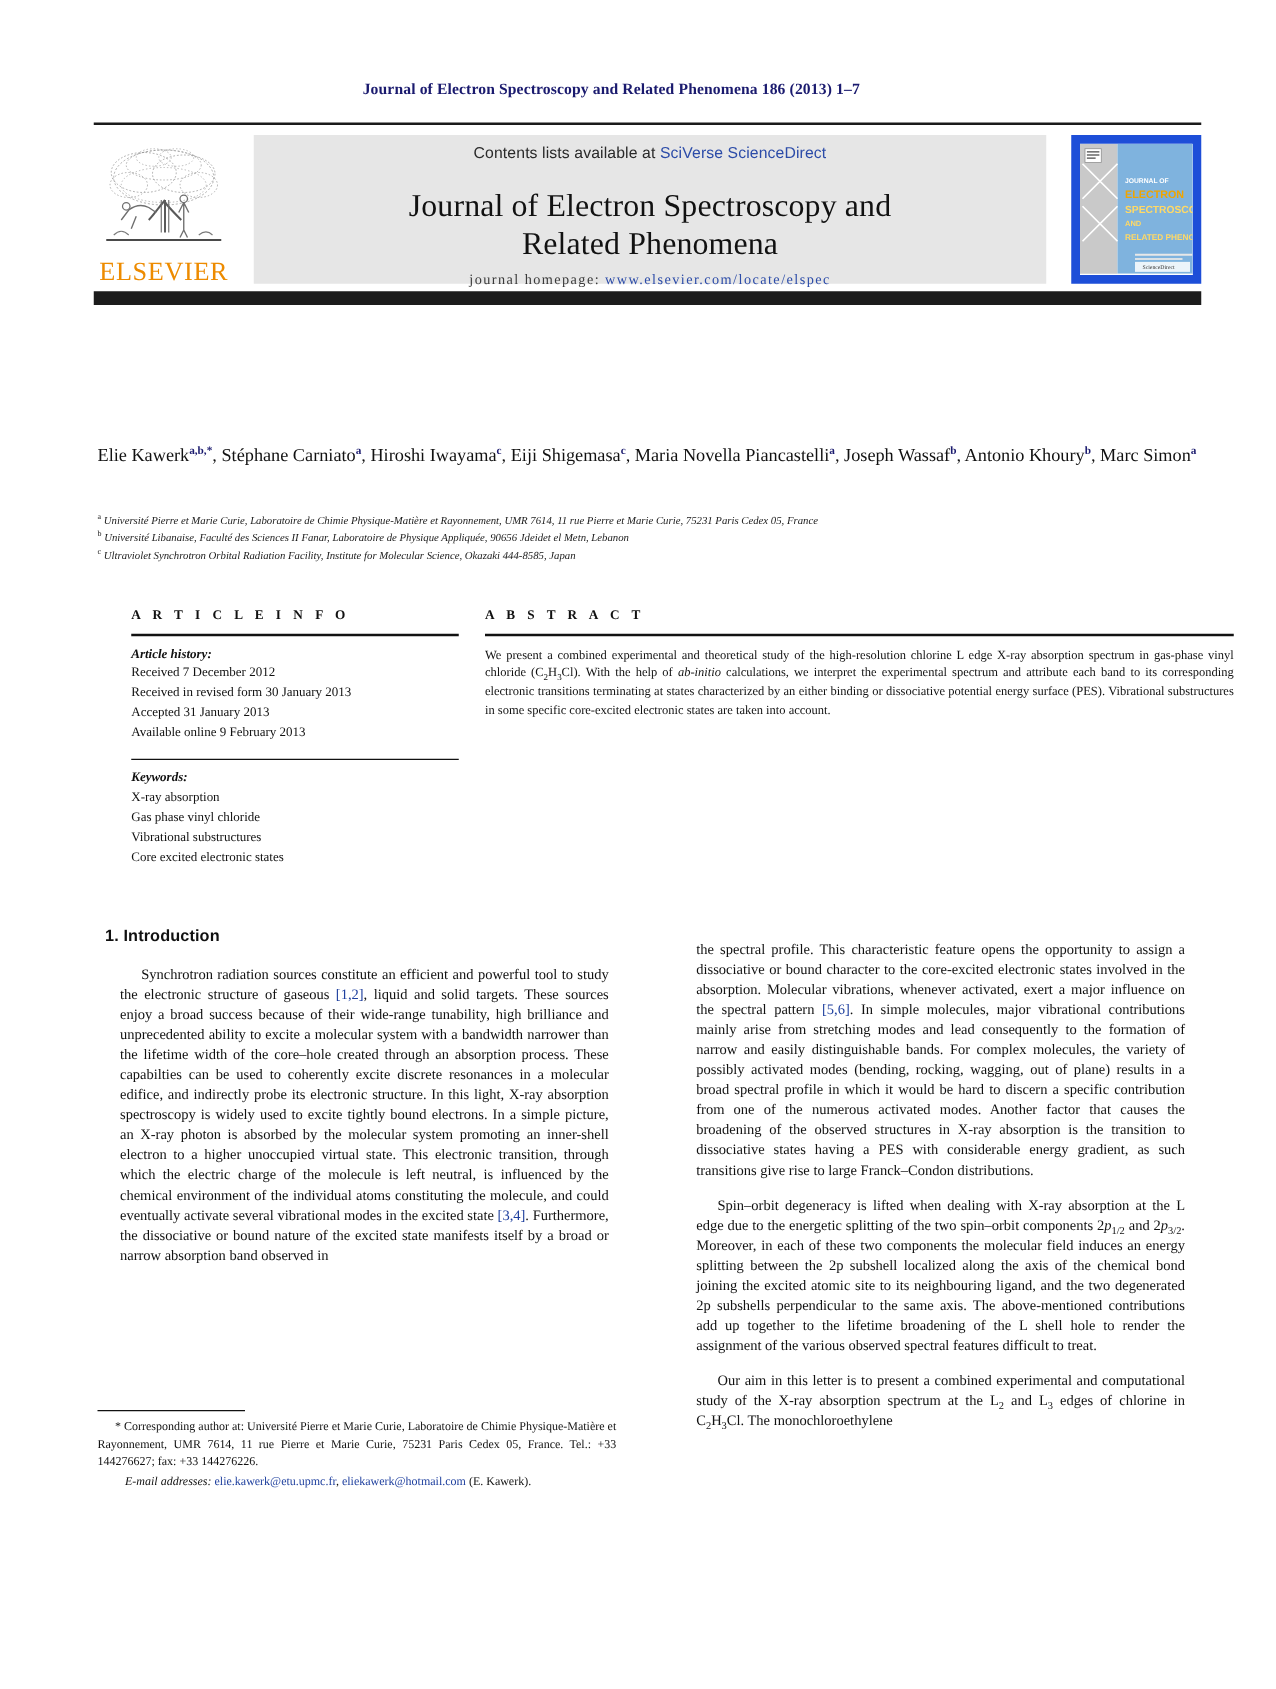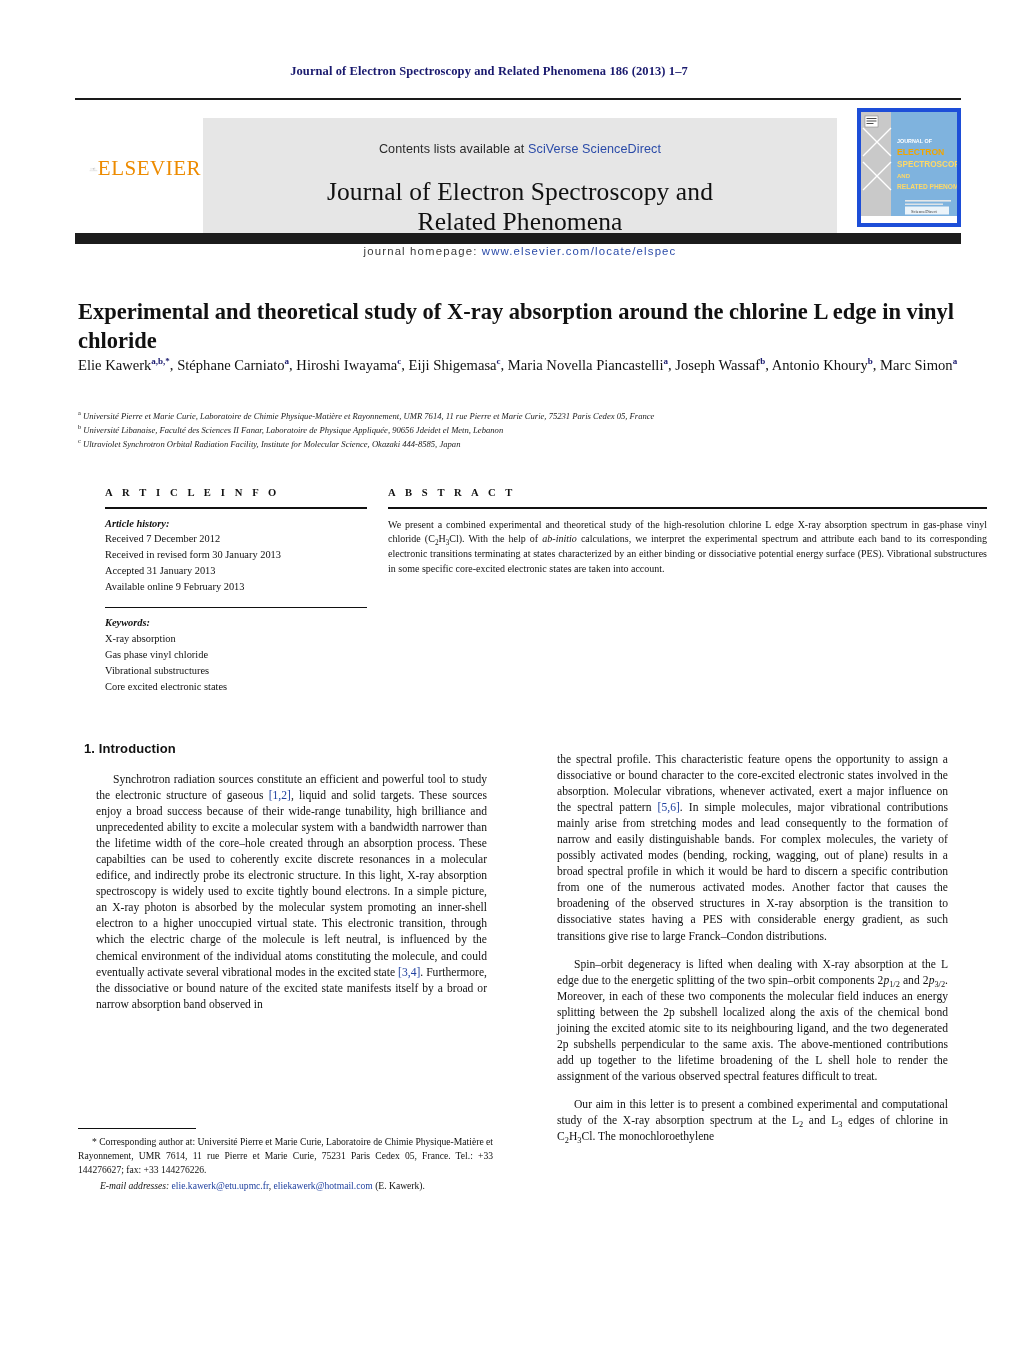--- a/index.html
+++ b/index.html
@@ -48,82 +48,82 @@
     position: absolute;
     top: 0;
     left: 0;
     width: 886px;
     height: 2px;
     background: #1a1a1a;
   }
   .elsevier-logo {
     position: absolute;
     top: 10px;
-    left: 14px;
+    left: 0;
     width: 112px;
     height: 120px;
     display: flex;
-    flex-direction: row;
+    flex-direction: column;
     align-items: center;
     justify-content: flex-end;
   }
   .tree-svg { display:block; }
   .elsevier-word {
     font-family: "Liberation Serif", serif;
     font-size: 21px;
     letter-spacing: 0.5px;
     color: #ED8B00;
     line-height: 1;
     margin-top: 1px;
   }
   .journal-band {
     position: absolute;
-    top: 20px;
+    top: 10px;
     left: 128px;
     width: 634px;
     height: 119px;
     background: #e6e6e6;
     text-align: center;
     box-sizing: border-box;
-    padding-top: 24px;
+    padding-top: 7px;
   }
   .contents-line {
     font-family: "Liberation Sans", sans-serif;
     font-size: 12.6px;
     color: #2a2a2a;
     letter-spacing: 0.1px;
   }
   .contents-line .sd {
     color: #2b4ba8;
   }
   .journal-title {
     font-family: "Liberation Serif", serif;
     font-size: 25.5px;
     color: #111;
     line-height: 1.16;
     margin-top: 21px;
     letter-spacing: 0.1px;
   }
   .homepage-line {
-    font-family: Liberation Sans, sans-serif;
+    font-family: Liberation Serif, serif;
     font-size: 11.4px;
     letter-spacing: 1.15px;
     color: #3a3a3a;
     margin-top: 9px;
   }
   .homepage-line .url {
     color: #2b4ba8;
   }
   .cover-thumb {
     position: absolute;
     top: 10px;
     left: 782px;
     width: 104px;
     height: 119px;
-    border: 4px solid #1d4ed8;
+    border: 7px solid #1d4ed8;
     box-sizing: border-box;
     overflow: hidden;
     background: #fff;
   }
   .black-bar {
     position: absolute;
     top: 233px;
     left: 75px;
     width: 886px;
     height: 11px;
@@ -413,21 +413,20 @@
           <rect x="44" y="91.5" width="38" height="1.4"></rect>
         </g>
         <rect x="44" y="94.5" width="44" height="8" fill="#ffffff" opacity="0.85"></rect>
         <text x="50" y="100.5" font-family="Liberation Serif, serif" font-size="4.6" fill="#333">ScienceDirect</text>
       </svg>
     </div>
   </div>
 
   <div class="black-bar"></div>
 
-  <h1 class="paper-title">Experimental and theoretical study of X-ray absorption around the chlorine L edge in vinyl chloride</h1>
 
   <div class="authors">
     <span><span>Elie Kawerk</span><sup>a,b,*</sup></span>,
     <span><span>Stéphane Carniato</span><sup>a</sup></span>,
     <span><span>Hiroshi Iwayama</span><sup>c</sup></span>,
     <span><span>Eiji Shigemasa</span><sup>c</sup></span>,
     <span><span>Maria Novella Piancastelli</span><sup>a</sup></span>,
     <span><span>Joseph Wassaf</span><sup>b</sup></span>,
     <span><span>Antonio Khoury</span><sup>b</sup></span>,
     <span><span>Marc Simon</span><sup>a</sup></span>

